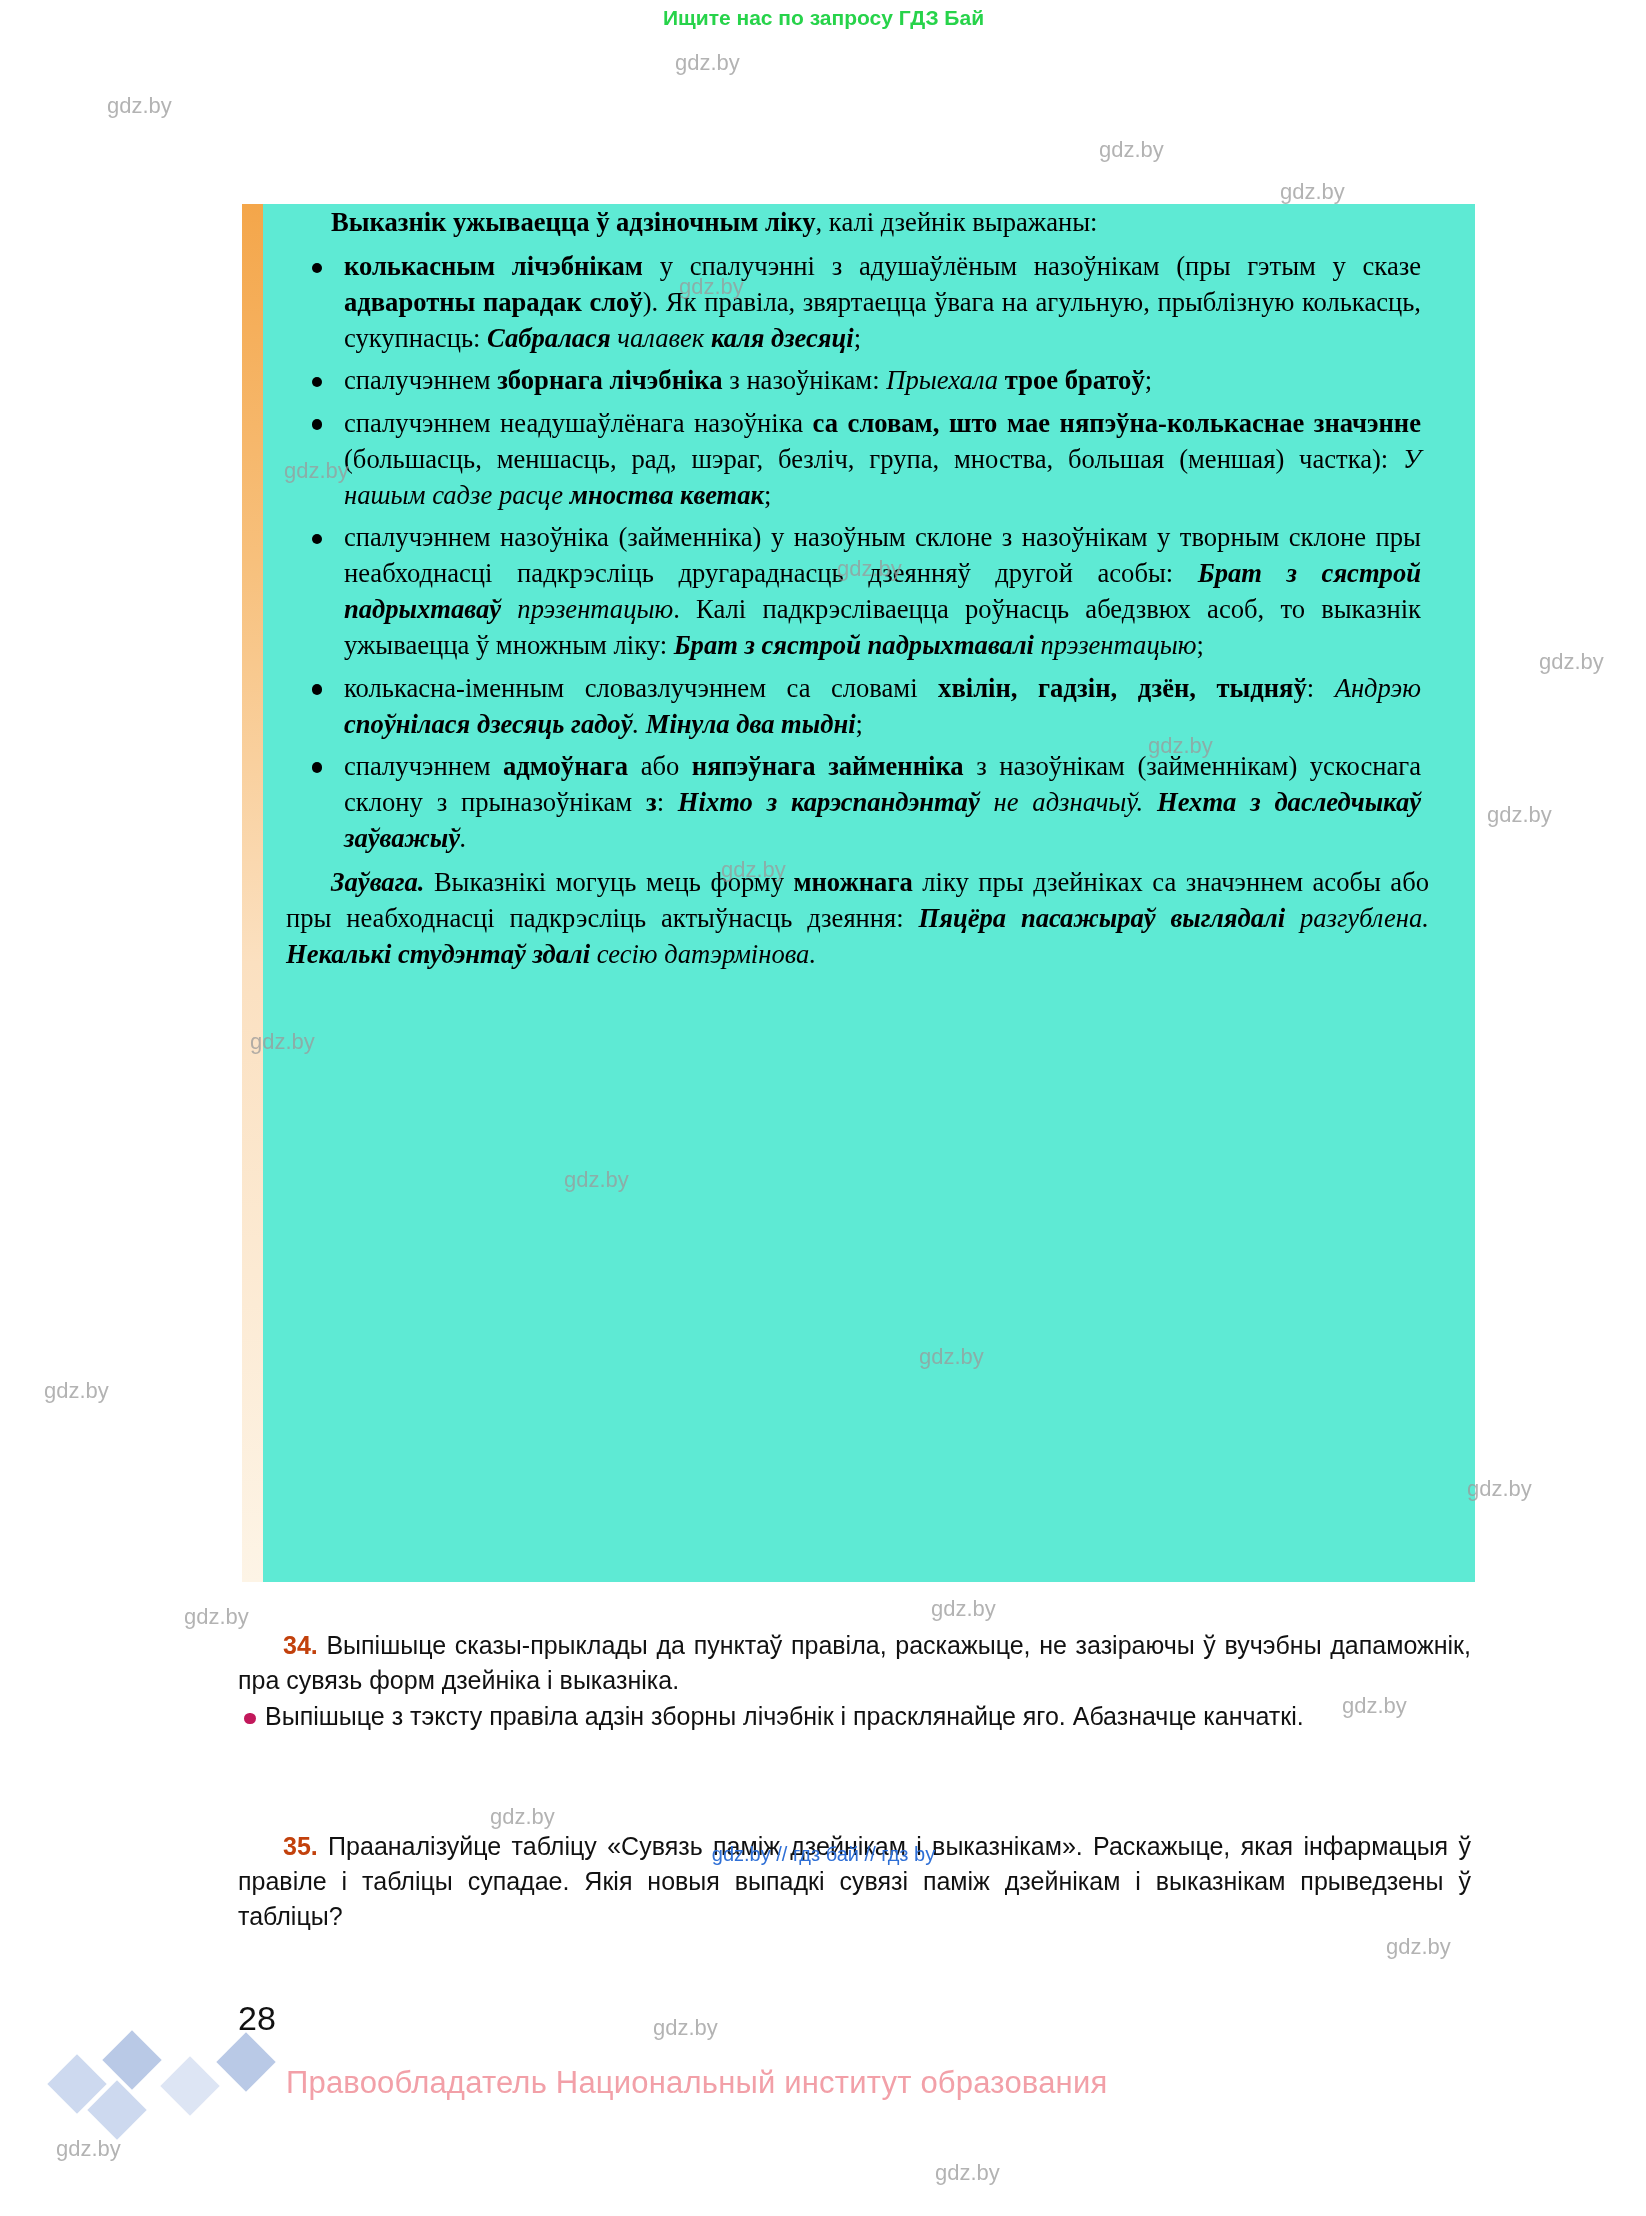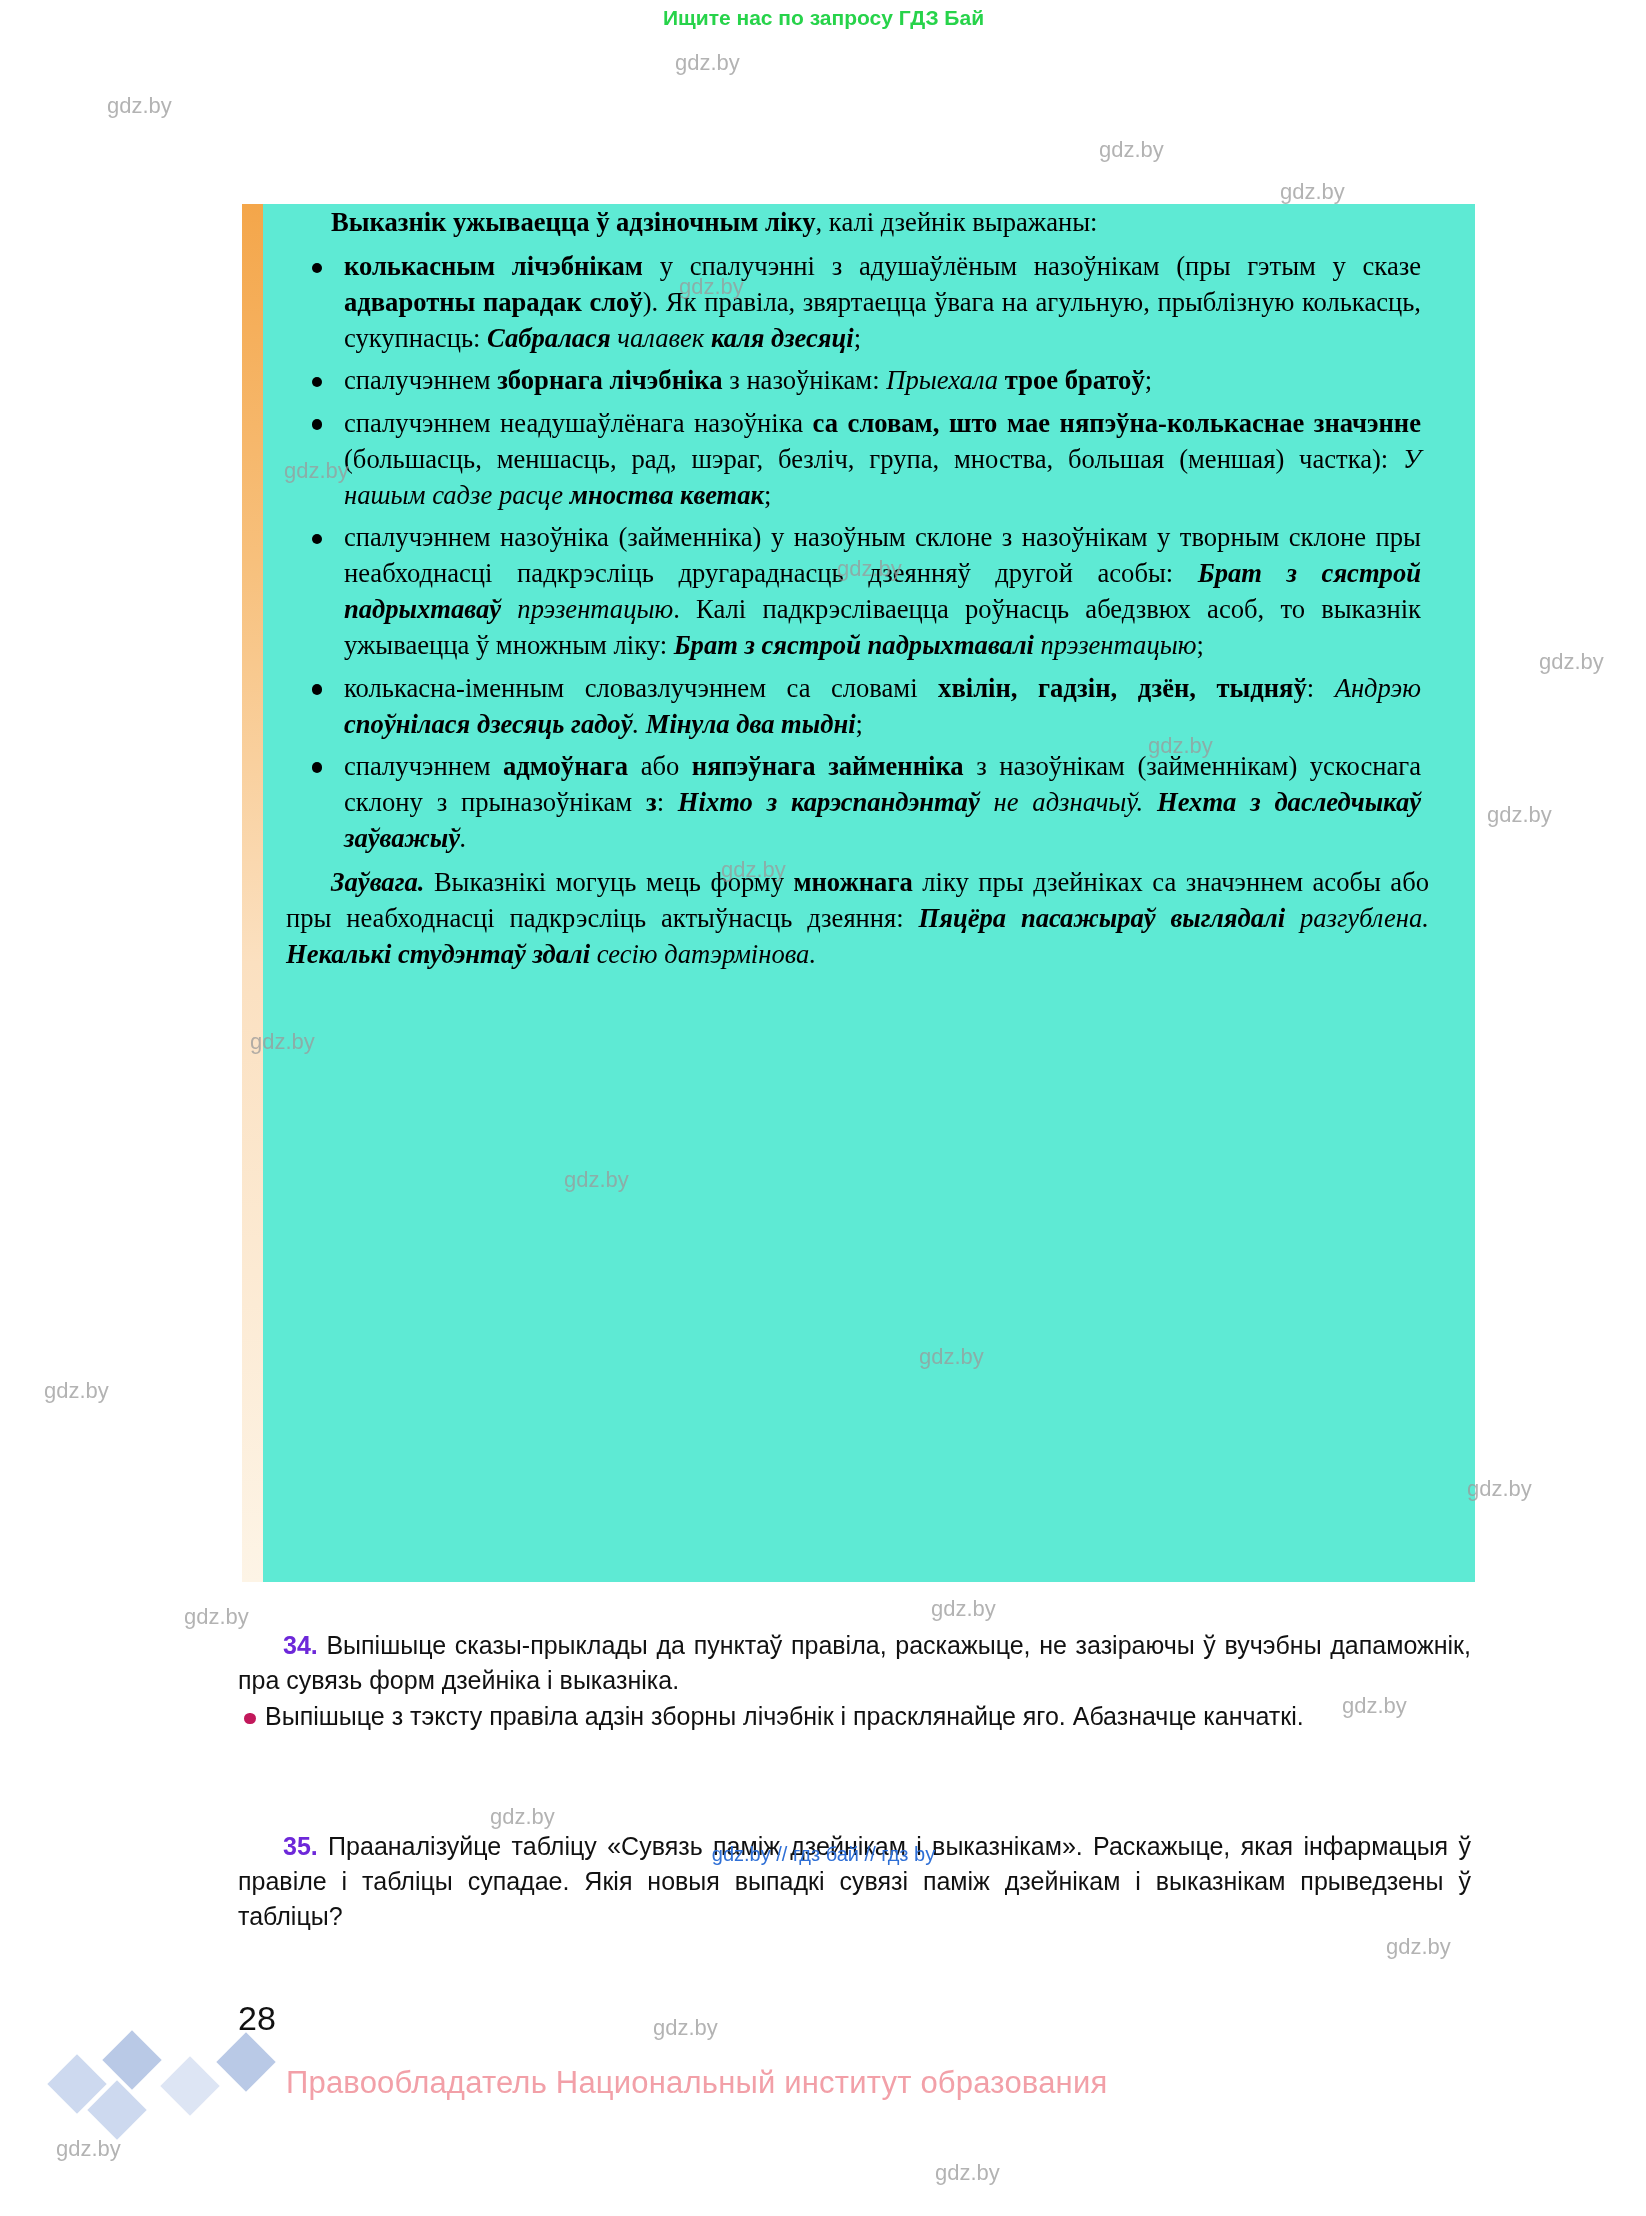--- a/index.html
+++ b/index.html
@@ -138,21 +138,21 @@
   
   .ex {
     position: absolute;
     font-family: "Liberation Sans", sans-serif;
     font-size: 25px;
     line-height: 35px;
     color: #111;
     text-align: justify;
   }
   .exnum {
-    color: #6d28d9;
+    color: #c2410c;
     font-weight: bold;
   }
   .subbullet {
     position: relative;
     padding-left: 27px;
   }
   .subbullet::before {
     content: "";
     position: absolute;
     left: 6.4px;

